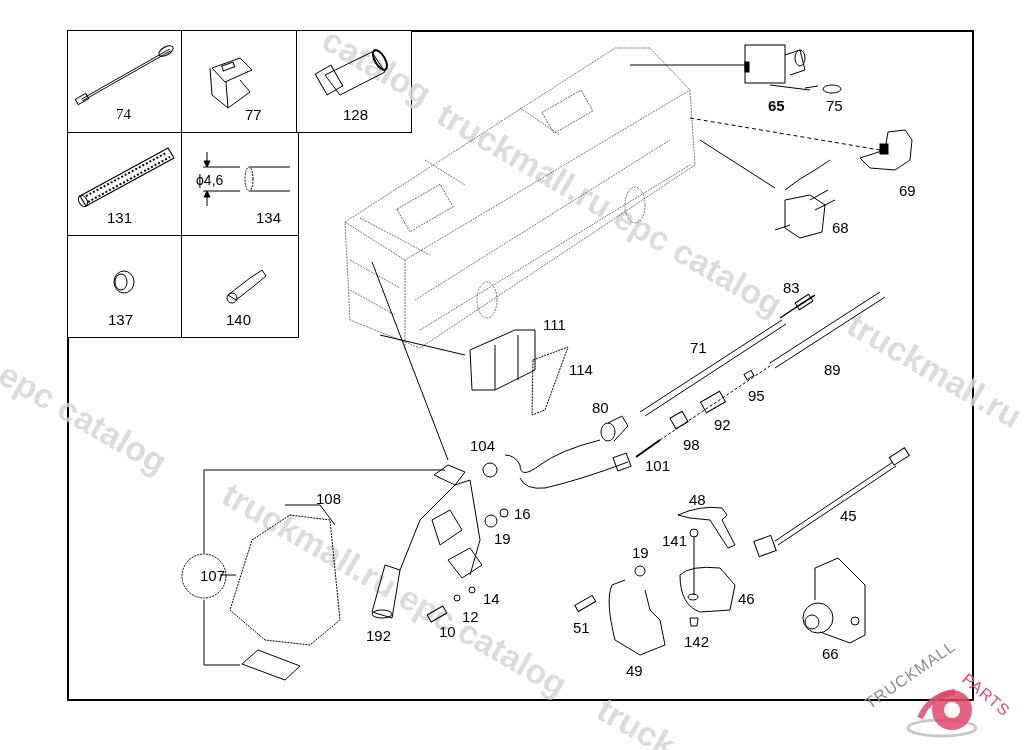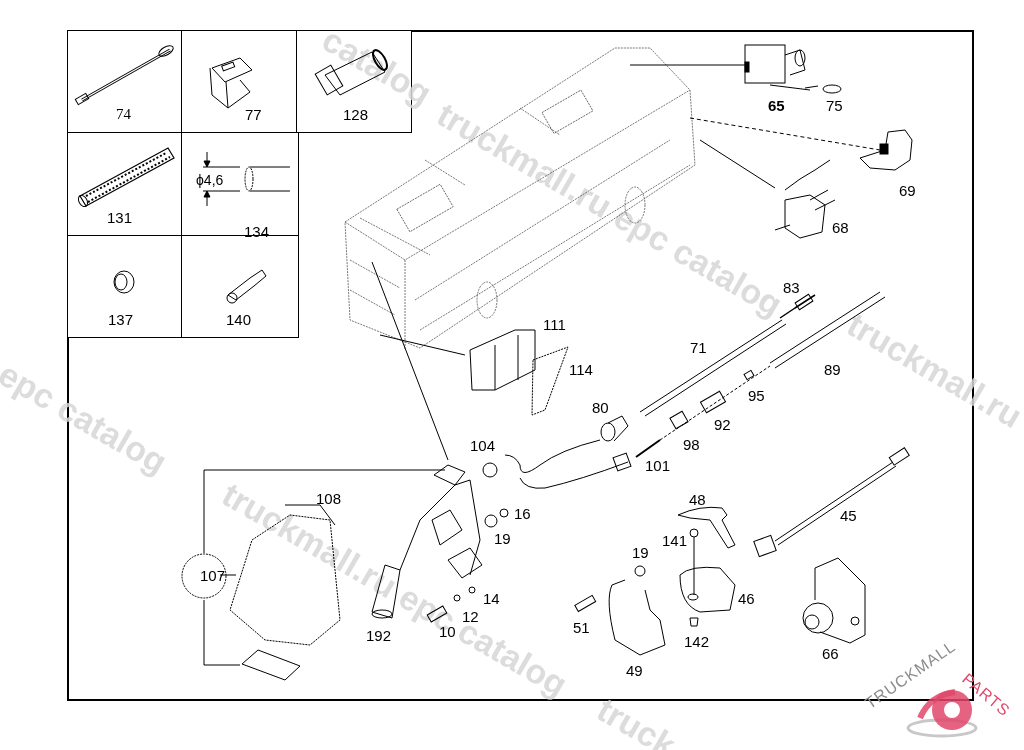--- a/index.html
+++ b/index.html
@@ -241,21 +241,21 @@
         <path d="M470 350 L515 330 L535 330 L535 370 L495 390 L472 390 Z"></path>
         <path d="M495 345 L495 390 M518 335 L518 380"></path>
       </g>
     </g>
   </svg>
 
   <span class="label" style="left:116px;top:107px;font-family:Liberation Serif, serif;">74</span>
   <span class="label" style="left:245px;top:107px;">77</span>
   <span class="label" style="left:343px;top:107px;">128</span>
   <span class="label" style="left:107px;top:210px;">131</span>
-  <span class="label" style="left:244px;top:210px;margin-top:14px;">134</span>
+  <span class="label" style="left:256px;top:210px;">134</span>
   <span class="label" style="left:196px;top:173px;font-size:14px;">ϕ4,6</span>
   <span class="label" style="left:108px;top:312px;">137</span>
   <span class="label" style="left:226px;top:312px;">140</span>
 
   <span class="label" style="left:768px;top:98px;font-weight:bold;">65</span>
   <span class="label" style="left:826px;top:98px;">75</span>
   <span class="label" style="left:899px;top:183px;">69</span>
   <span class="label" style="left:832px;top:220px;">68</span>
   <span class="label" style="left:783px;top:280px;">83</span>
   <span class="label" style="left:690px;top:340px;">71</span>

